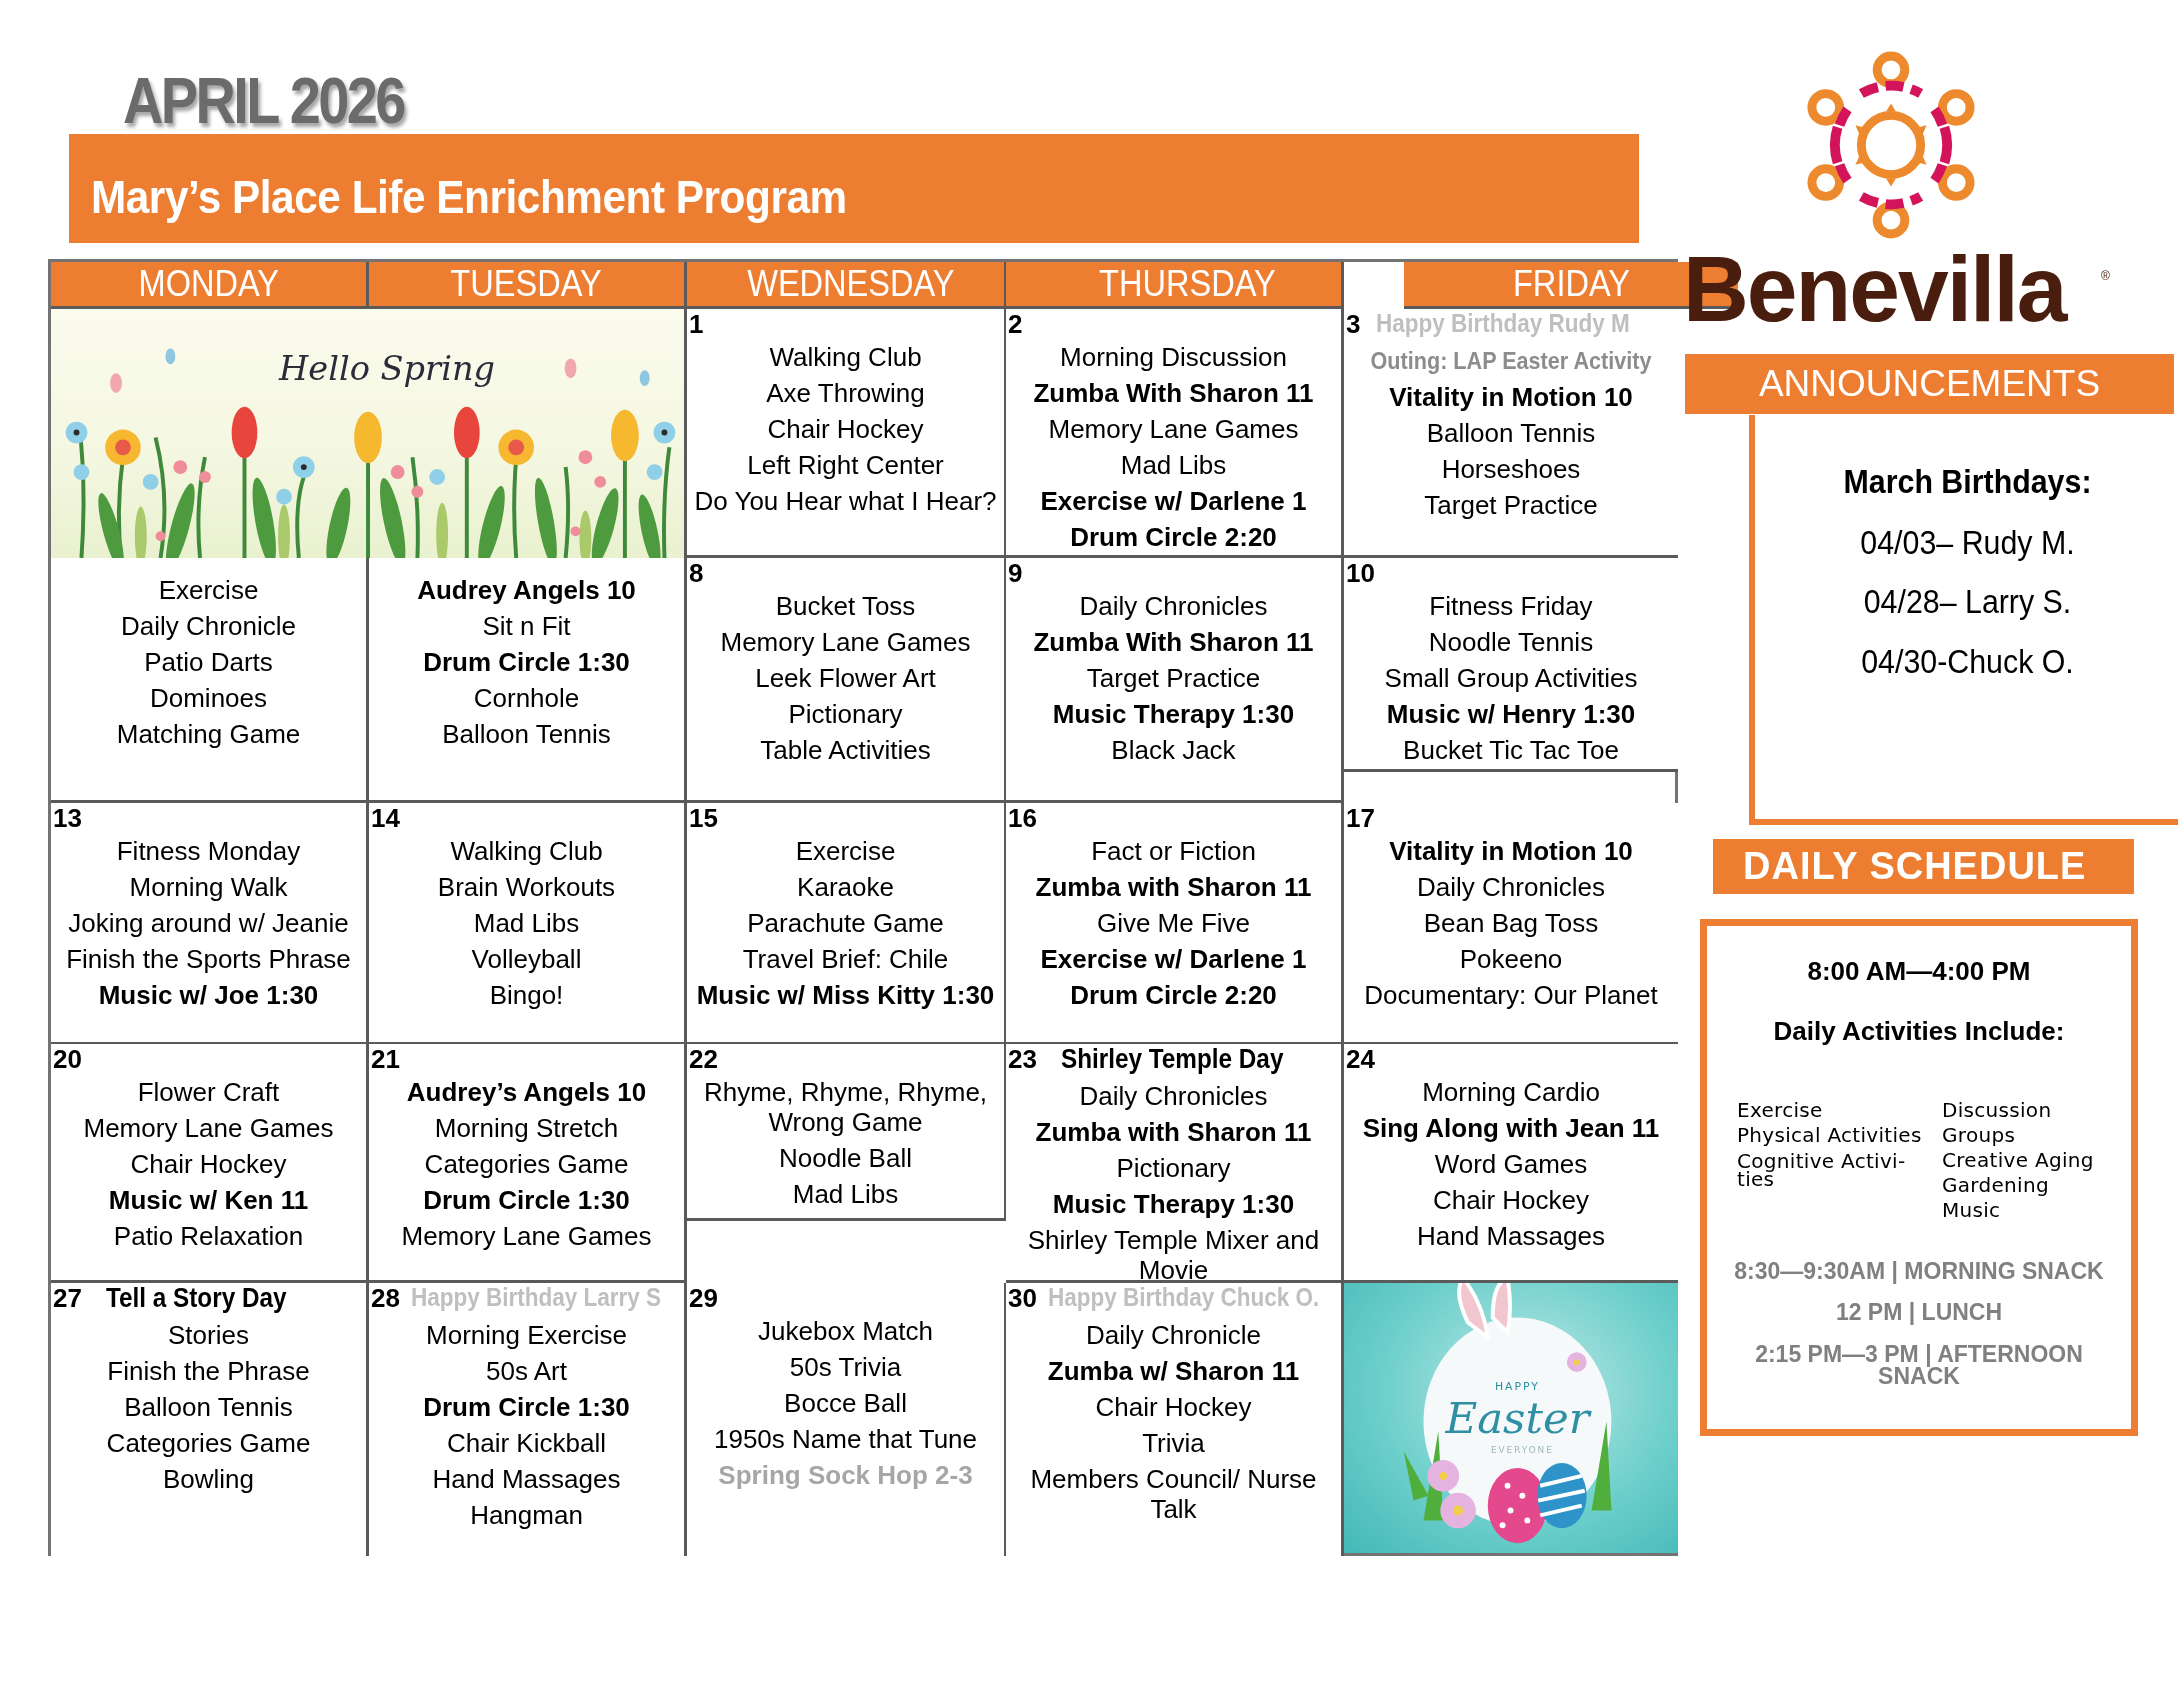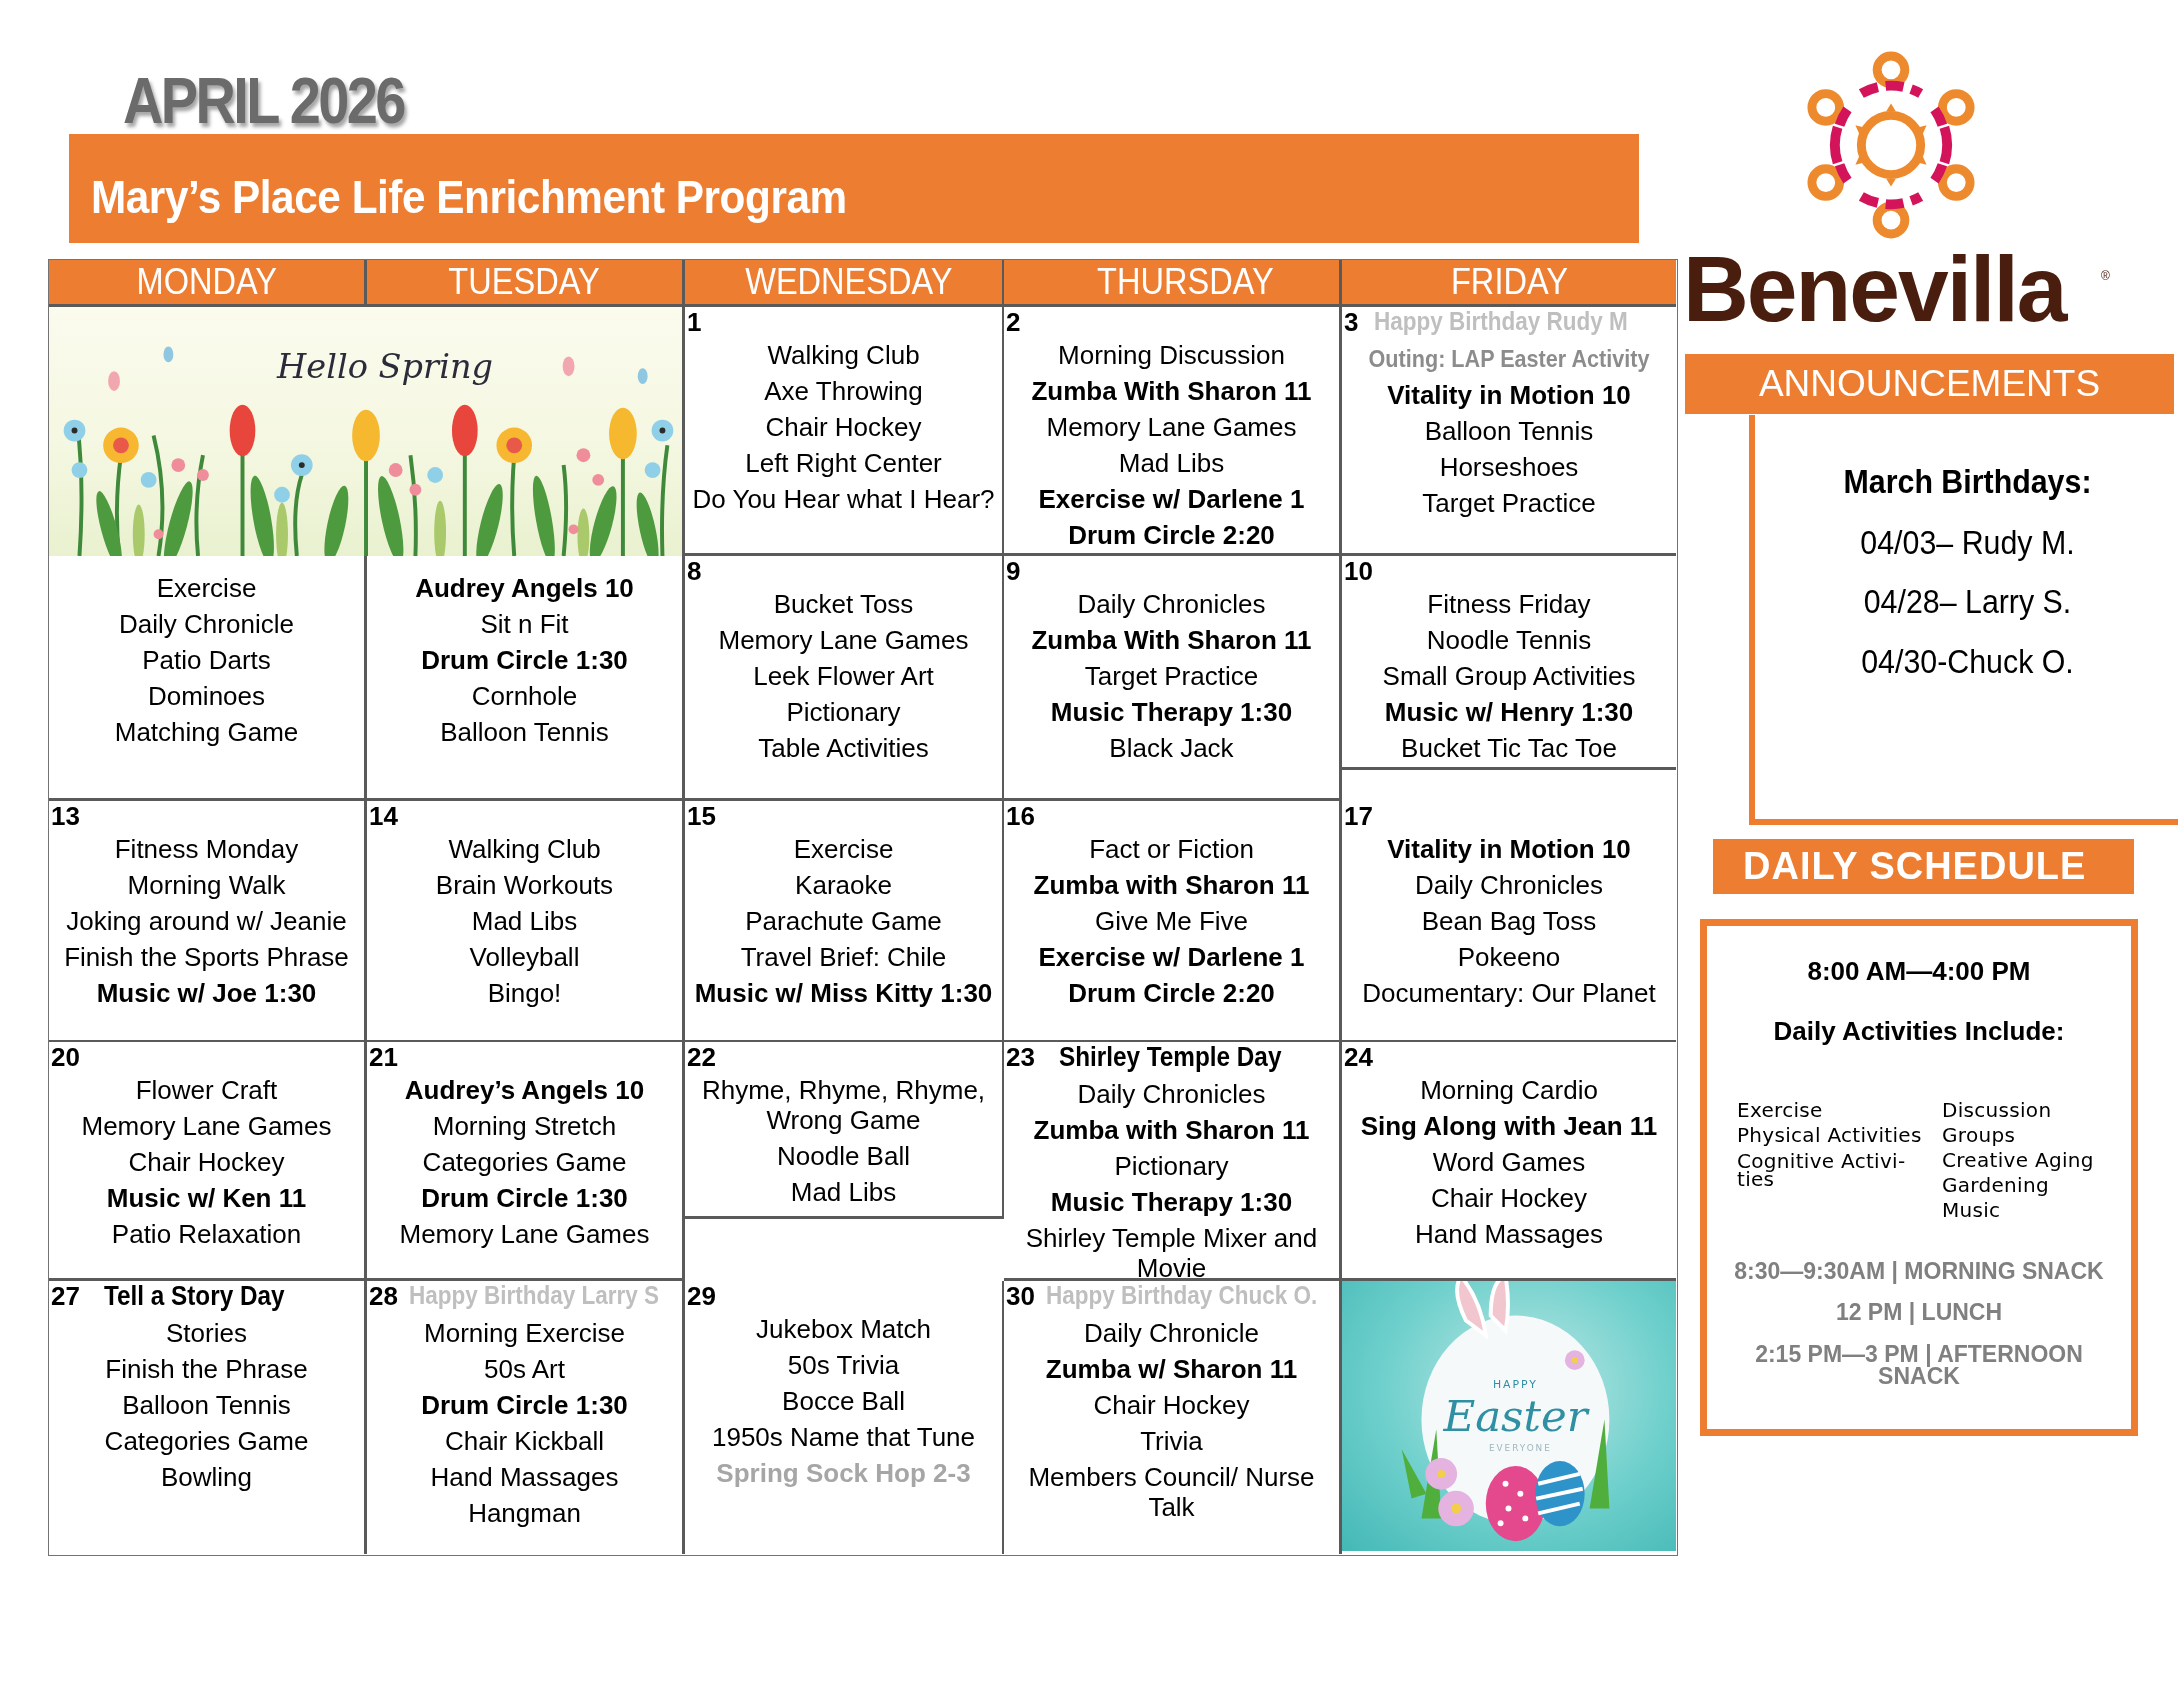--- a/index.html
+++ b/index.html
@@ -20,21 +20,21 @@
   .program-banner span {
     position: absolute; left: 22px; top: 36px;
     font-family: "Liberation Sans", sans-serif; font-weight: bold;
     font-size: 46px; color: #ffffff; transform: scaleX(0.92); transform-origin: left top;
     letter-spacing: -0.5px;
   }
 
   
   .calendar {
     position: absolute; left: 48px; top: 259px; width: 1630px; height: 1297px;
-    border: 1px solid #737373;
+    border: 3px solid #737373;
   }
   .cal-header {
     position: absolute; top: 0; height: 47px; background: #ed7d31;
     border-right: 3px solid #5a5a5a; border-bottom: 3px solid #5a5a5a;
     display: flex; align-items: center; justify-content: center;
     color: #fff; font-size: 37px; font-family: "Liberation Sans", sans-serif;
   }
   .cal-header span { display: inline-block; transform: scaleX(0.88); }
   .cell {
     position: absolute; border-right: 3px solid #5a5a5a; border-bottom: 3px solid #5a5a5a;
@@ -135,21 +135,21 @@
     </div>
   <div class="cal-header" style="left:318px;width:318px;">
       <span>TUESDAY</span>
     </div>
   <div class="cal-header" style="left:636px;width:320px;padding-left:11px;">
       <span>WEDNESDAY</span>
     </div>
   <div class="cal-header" style="left:955px;width:338px;padding-left:27px;">
       <span>THURSDAY</span>
     </div>
-  <div class="cal-header" style="left:1293px;width:334px;border-right:none;">
+  <div class="cal-header" style="left:1353px;width:334px;border-right:none;">
       <span>FRIDAY</span>
     </div>
 
   <div class="spring-image">
     <svg width="636" height="249" viewBox="0 0 642 252">
       <text x="230" y="72" font-family="DejaVu Serif, serif" font-style="italic" font-size="34" fill="#2b2b3a">Hello Spring</text>
 
       <g stroke="#3f8a3a" stroke-width="4" fill="none">
         <path d="M30 252 Q35 180 28 120"></path>
           <path d="M70 252 Q65 200 72 150"></path>

